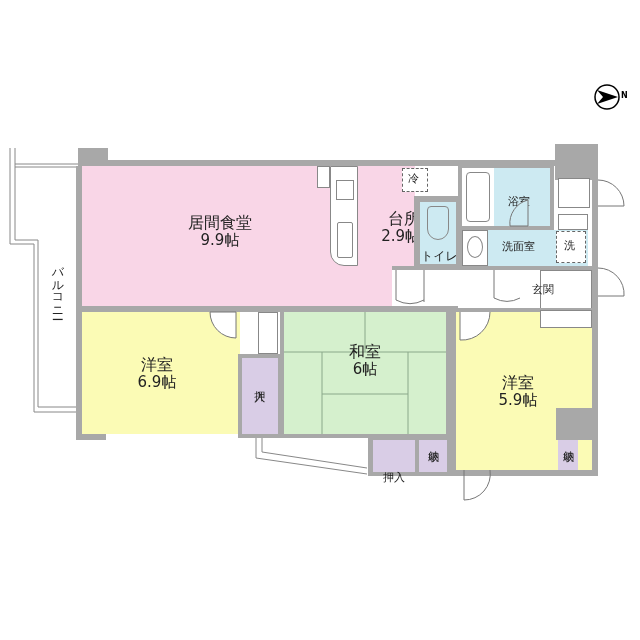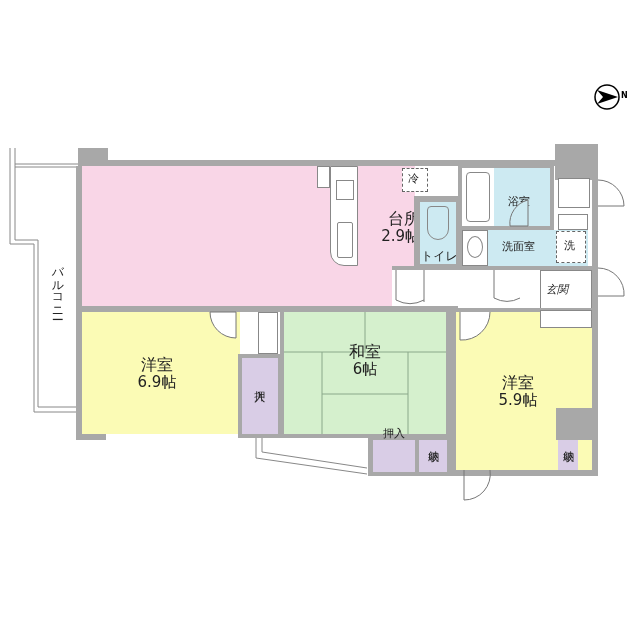--- a/index.html
+++ b/index.html
@@ -41,20 +41,22 @@
 <div class="abs wall" style="left:78px;top:148px;width:30px;height:34px;"></div>
 <div class="abs wall" style="left:78px;top:160px;width:520px;height:6px;"></div>
 <div class="abs wall" style="left:555px;top:144px;width:43px;height:36px;"></div>
 <div class="abs wall" style="left:76px;top:166px;width:6px;height:272px;"></div>
 <div class="abs wall" style="left:76px;top:410px;width:30px;height:30px;"></div>
 <div class="abs wall" style="left:592px;top:166px;width:6px;height:250px;"></div>
 
 <div class="abs" style="left:82px;top:166px;width:310px;height:140px;background:#f9d6e7;"></div>
 <div class="abs" style="left:355px;top:166px;width:60px;height:140px;background:#f9d6e7;"></div>
 <div class="room-label" style="left:160px;top:214px;width:120px;">
+  <span class="name">居間食堂</span>
+  <span class="size">9.9帖</span>
 </div>
 
 <div class="abs fixture" style="left:330px;top:166px;width:28px;height:100px;border-radius:0 0 0 14px;background:#fff;"></div>
 <div class="abs thin" style="left:317px;top:166px;width:13px;height:22px;"></div>
 <div class="abs fixture" style="left:336px;top:180px;width:18px;height:20px;"></div>
 <div class="abs fixture" style="left:337px;top:222px;width:16px;height:36px;border-radius:2px;"></div>
 <div class="room-label" style="left:360px;top:210px;width:60px;text-align:right;">
   <span class="name">台所</span>
   <span class="size">2.9帖</span>
 </div>
@@ -76,21 +78,21 @@
 <div class="abs fixture" style="left:467px;top:236px;width:16px;height:22px;border-radius:50%;"></div>
 <span class="small-label" style="left:502px;top:241px;">洗面室</span>
 <div class="abs" style="left:556px;top:231px;width:30px;height:32px;border:1px dashed #666;background:#fff;"></div>
 <span class="small-label" style="left:564px;top:240px;">洗</span>
 <div class="abs thin" style="left:558px;top:178px;width:32px;height:30px;"></div>
 <div class="abs thin" style="left:558px;top:214px;width:30px;height:16px;"></div>
 
 <div class="abs wall" style="left:392px;top:266px;width:200px;height:4px;"></div>
 <div class="abs" style="left:392px;top:270px;width:148px;height:38px;background:#fff;"></div>
 <div class="abs thin" style="left:540px;top:270px;width:52px;height:40px;"></div>
-<span class="small-label" style="left:546px;top:284px;font-style:italic;">玄関</span>
+<span class="small-label" style="left:532px;top:284px;">玄関</span>
 <div class="abs thin" style="left:540px;top:310px;width:52px;height:18px;"></div>
 <span class="small-label" style="left:546px;top:313px;">下足入</span>
 
 <div class="abs wall" style="left:78px;top:306px;width:380px;height:6px;"></div>
 
 <div class="abs" style="left:82px;top:312px;width:158px;height:122px;background:#fbfbb5;"></div>
 <div class="room-label" style="left:112px;top:356px;width:90px;">
   <span class="name">洋室</span>
   <span class="size">6.9帖</span>
 </div>
@@ -110,21 +112,21 @@
     <line x1="322" y1="394" x2="408" y2="394"></line>
   </g>
 </svg>
 <div class="room-label" style="left:320px;top:343px;width:90px;">
   <span class="name">和室</span>
   <span class="size">6帖</span>
 </div>
 
 <div class="abs wall" style="left:368px;top:436px;width:84px;height:40px;"></div>
 <div class="abs" style="left:373px;top:440px;width:42px;height:32px;background:#d9cde6;"></div>
-<span class="small-label" style="left:383px;top:428px;">押入</span>
+<span class="small-label" style="left:383px;top:472px;">押入</span>
 <div class="abs" style="left:419px;top:440px;width:28px;height:32px;background:#d9cde6;"></div>
 <span class="small-label vert" style="left:426px;top:442px;">収納</span>
 
 <div class="abs wall" style="left:450px;top:308px;width:148px;height:168px;"></div>
 <div class="abs" style="left:456px;top:312px;width:136px;height:158px;background:#fbfbb5;"></div>
 <div class="abs thin" style="left:540px;top:310px;width:52px;height:18px;"></div>
 <div class="abs wall" style="left:556px;top:408px;width:42px;height:32px;"></div>
 <div class="abs" style="left:558px;top:440px;width:20px;height:30px;background:#d9cde6;"></div>
 <span class="small-label vert" style="left:561px;top:442px;">収納</span>
 <div class="room-label" style="left:478px;top:374px;width:80px;">

